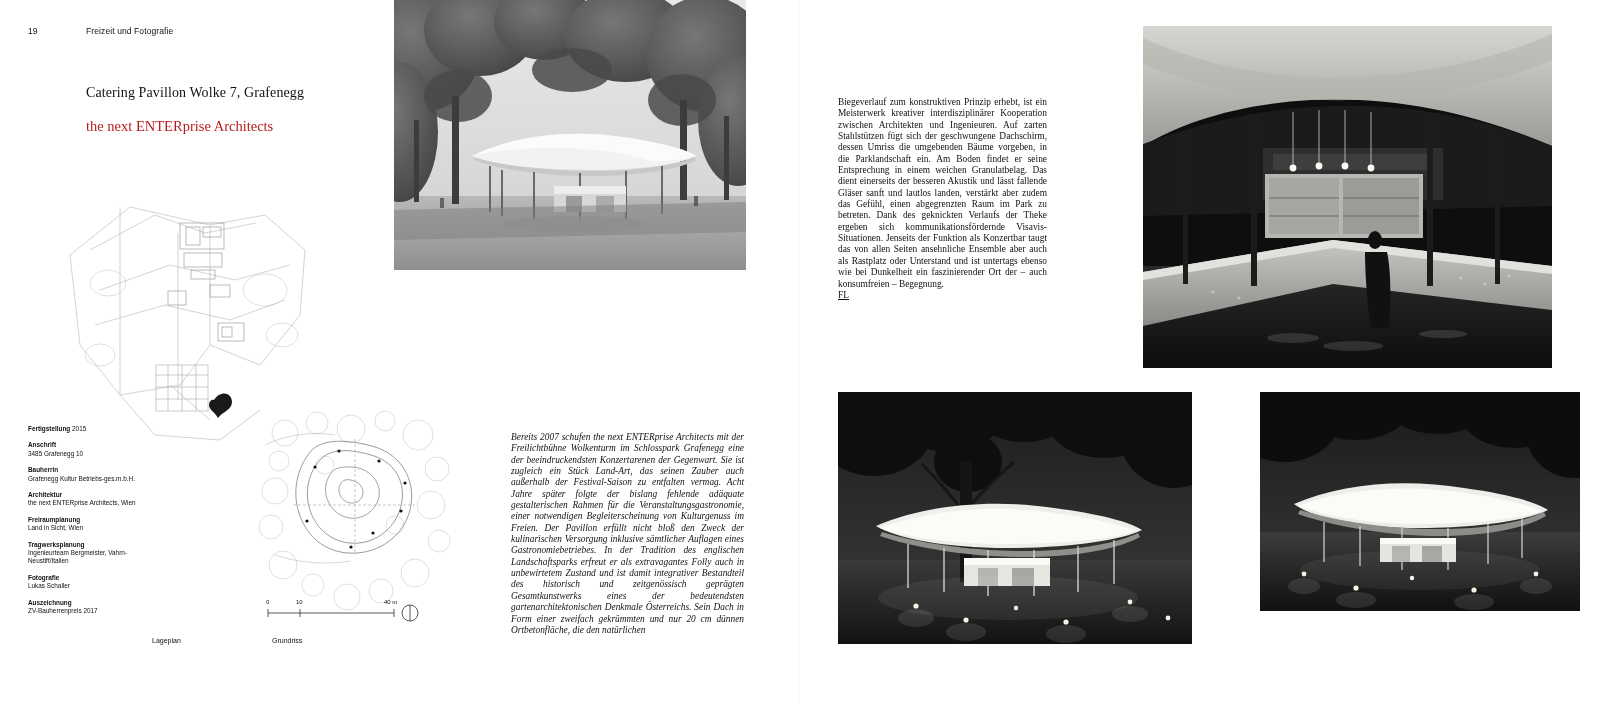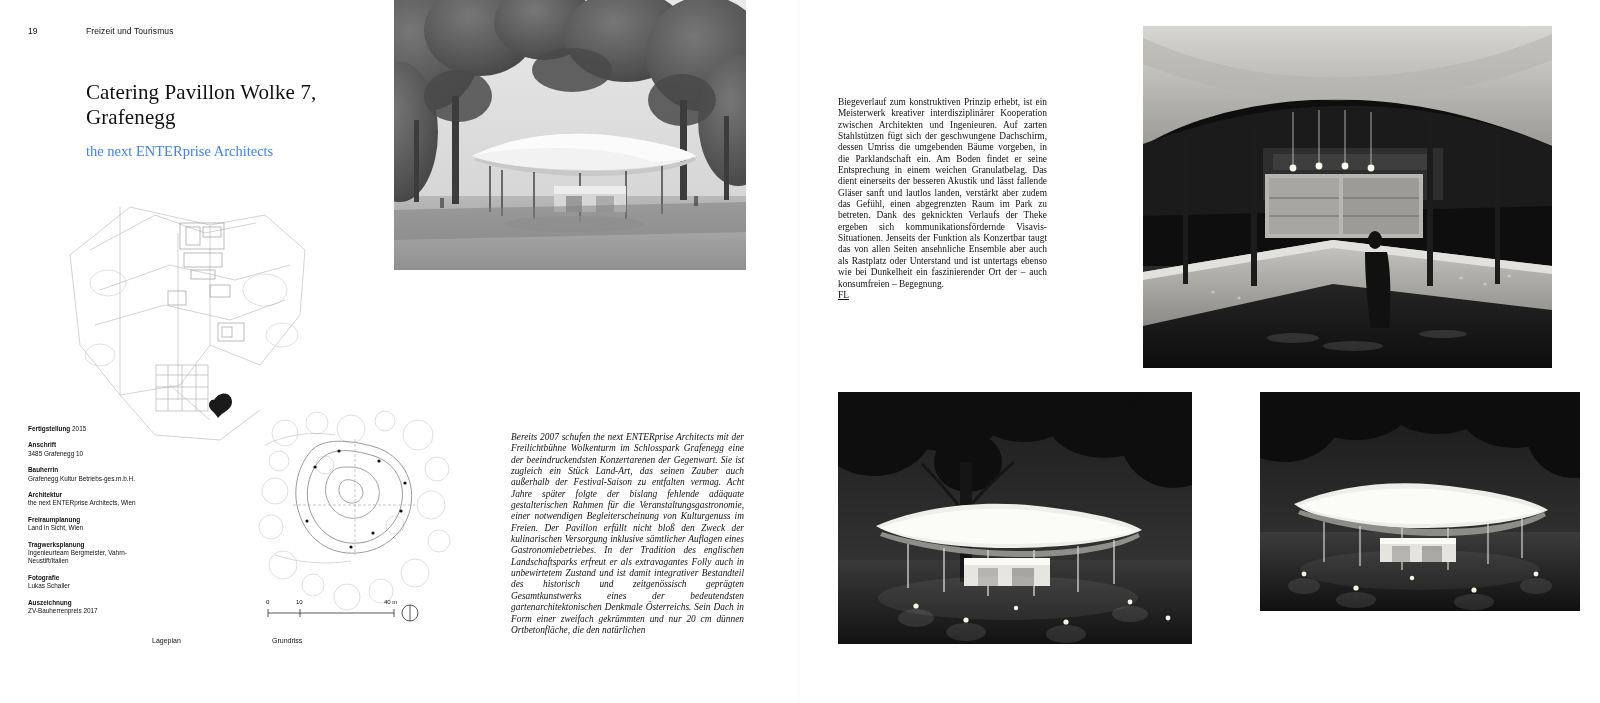--- a/index.html
+++ b/index.html
@@ -29,34 +29,34 @@
     font-family: "Liberation Sans", sans-serif;
     font-size: 8.5px;
     color: #111;
     letter-spacing: .1px;
   }
 
   
   .title-block { position: absolute; left: 86px; top: 80px; width: 300px; }
   .proj-title {
     font-family: "Liberation Serif", serif;
-    font-size: 21px;
+    font-size: 14px;
     line-height: 25px;
     font-weight: 400;
     letter-spacing: .1px;
     margin: 0;
     color: #111;
   }
   .proj-sub {
     font-family: "Liberation Serif", serif;
     font-size: 14.5px;
     line-height: 18px;
     margin: 12px 0 0 0;
     font-weight: 400;
-    color: #3b82f6;
+    color: #b91c1c;
   }
 
   
   .credits {
     position: absolute;
     left: 28px; top: 425px;
     width: 120px;
     font-family: "Liberation Sans", sans-serif;
     font-size: 6.4px;
     line-height: 8.4px;
@@ -119,21 +119,21 @@
     background: linear-gradient(to right, rgba(0,0,0,0.035), rgba(0,0,0,0) 60%);
     pointer-events: none;
   }
 </style>
 </head>
 <body>
 
 <div class="page">
 
   <div class="folio">19</div>
-  <div class="running-head">Freizeit und Tourismus</div>
+  <div class="running-head">Freizeit und Fotografie</div>
 
   <div class="title-block">
     <h1 class="proj-title">Catering Pavillon Wolke 7, Grafenegg</h1>
     <p class="proj-sub">the next ENTERprise Architects</p>
   </div>
 
   <div class="credits">
     <div class="credit-item">
       <span class="credit-label">Fertigstellung</span>
       <span class="credit-value">2015</span>

